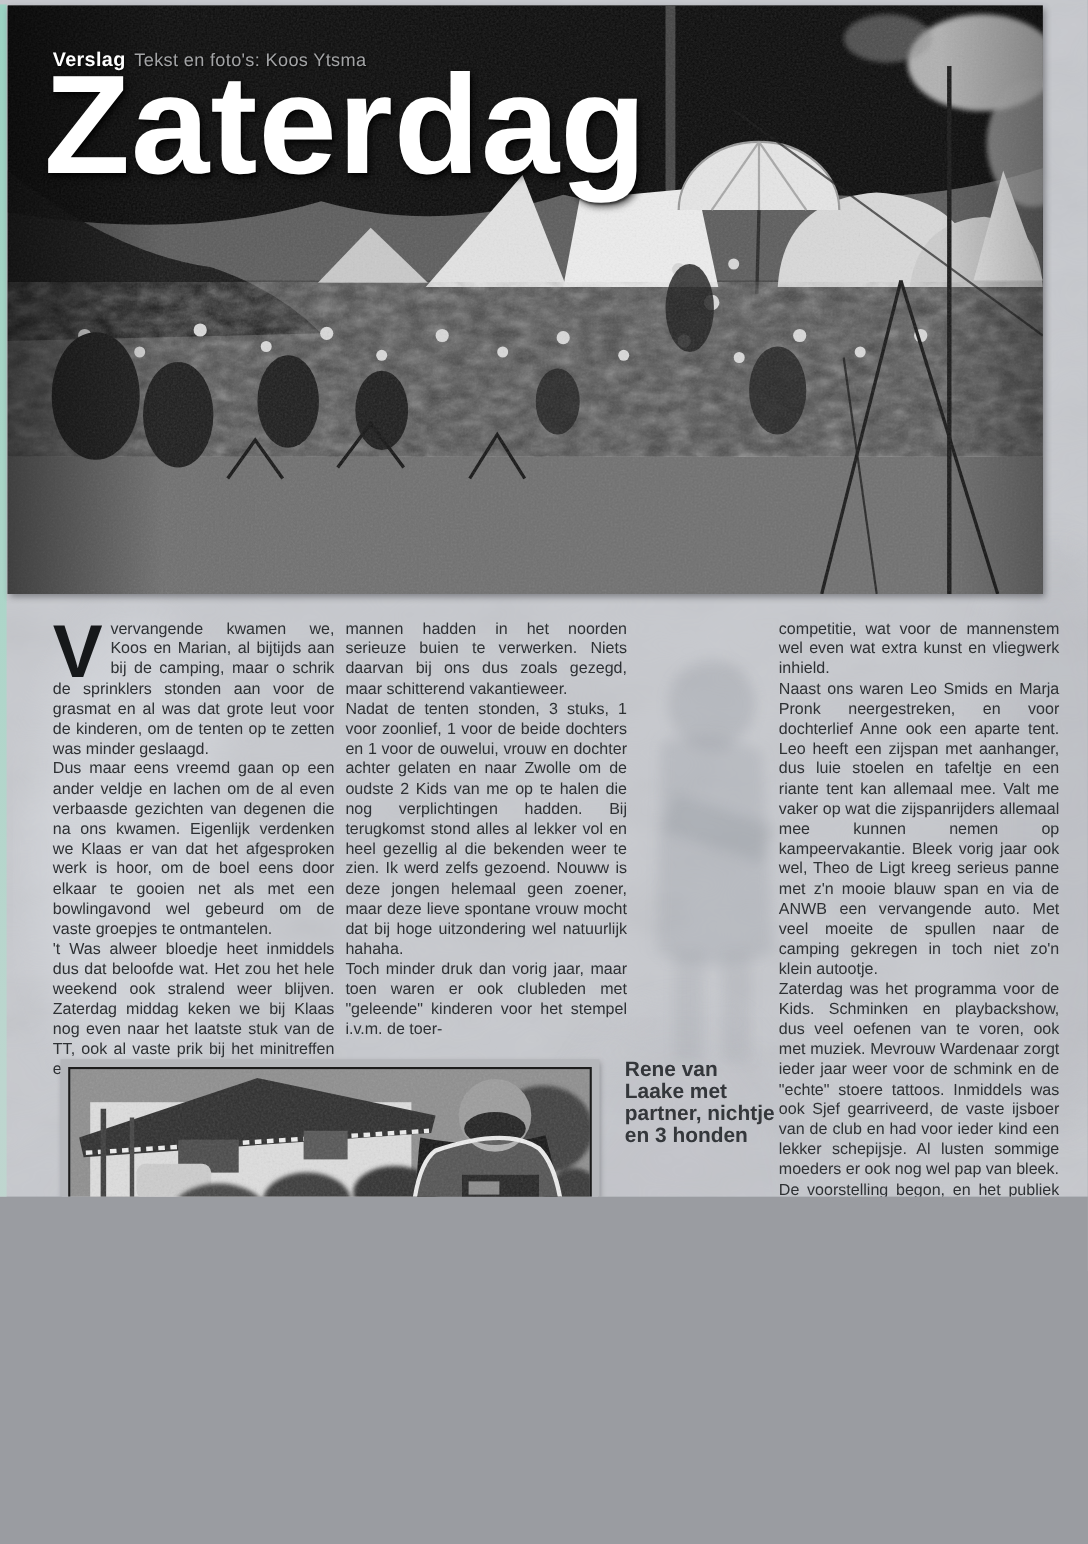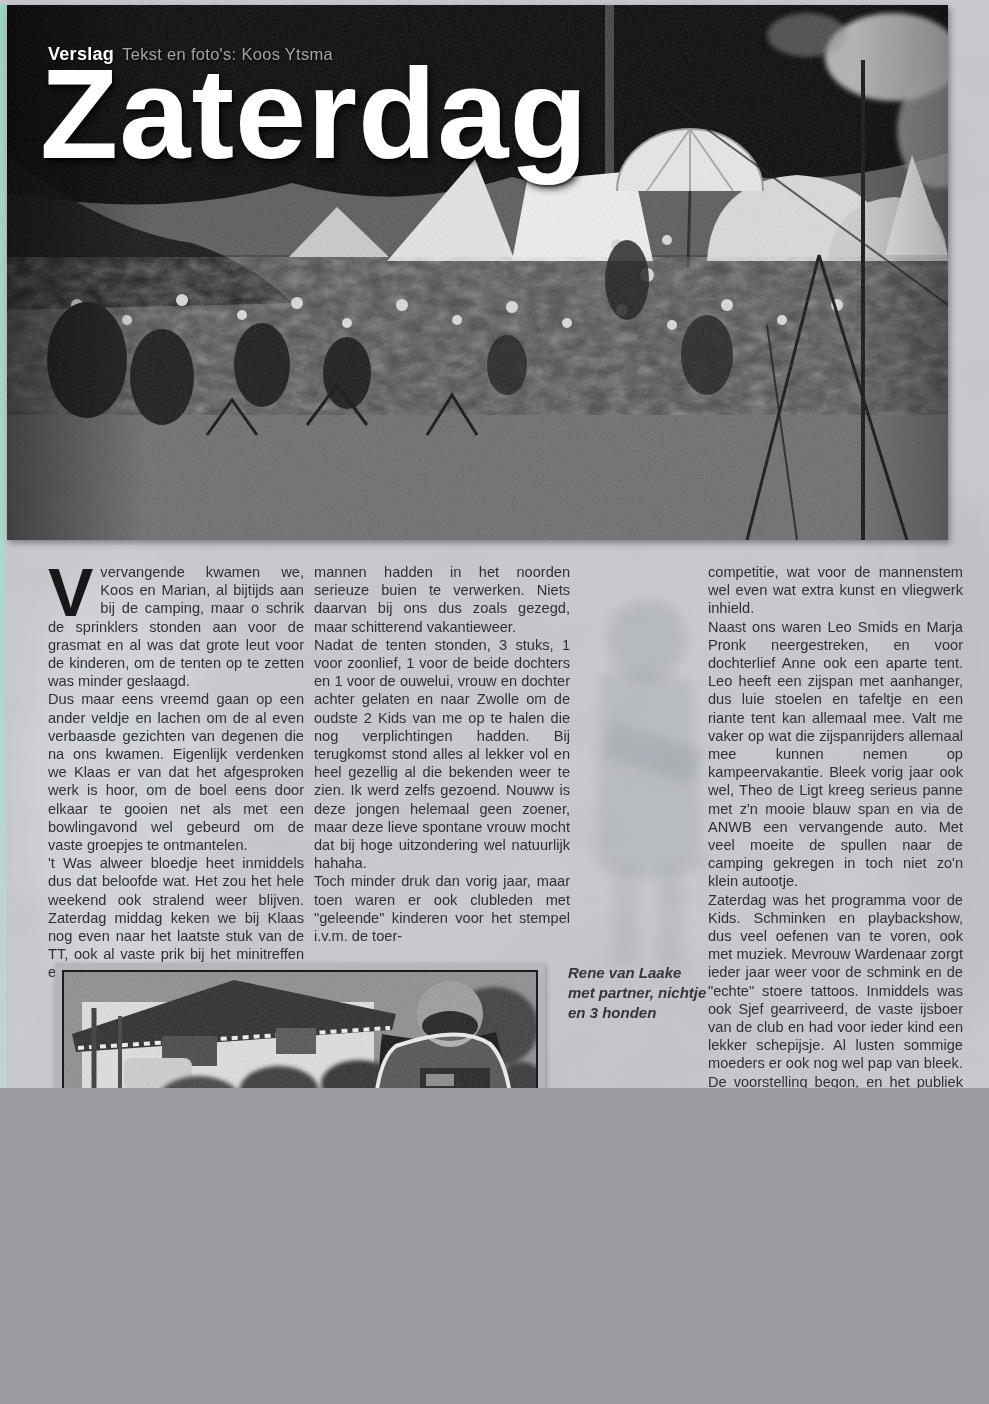--- a/index.html
+++ b/index.html
@@ -40,21 +40,21 @@
   .col p.gap{}
   .col-1{left:48px;}
   .col-2{left:314px;}
   .col-3{left:708px; width:255px;}
   .dropcap{
     float:left; font-size:68px; line-height:50px; font-weight:bold;
     color:#16181a; padding:4px 7px 0 0;
   }
   .caption{
     position:absolute; left:568px; top:963px; width:142px;
-    font-size:15px; line-height:20px; font-weight:bold; font-style:italic;
+    font-size:19px; line-height:20px; font-weight:bold; 
     color:#34373b; text-align:left;
   }
   .photo2{
     position:absolute; left:55px; top:963px; width:490px; height:375px;
     background:#b5b7bb; box-shadow:1px 2px 5px rgba(60,60,65,.4);
     padding:9px; box-sizing:border-box;
   }
   .photo2 svg{display:block; width:100%; height:100%; outline:2px solid #1c1c1c;}
   .ghost{
     position:absolute; left:535px; top:545px; width:210px; height:430px;

